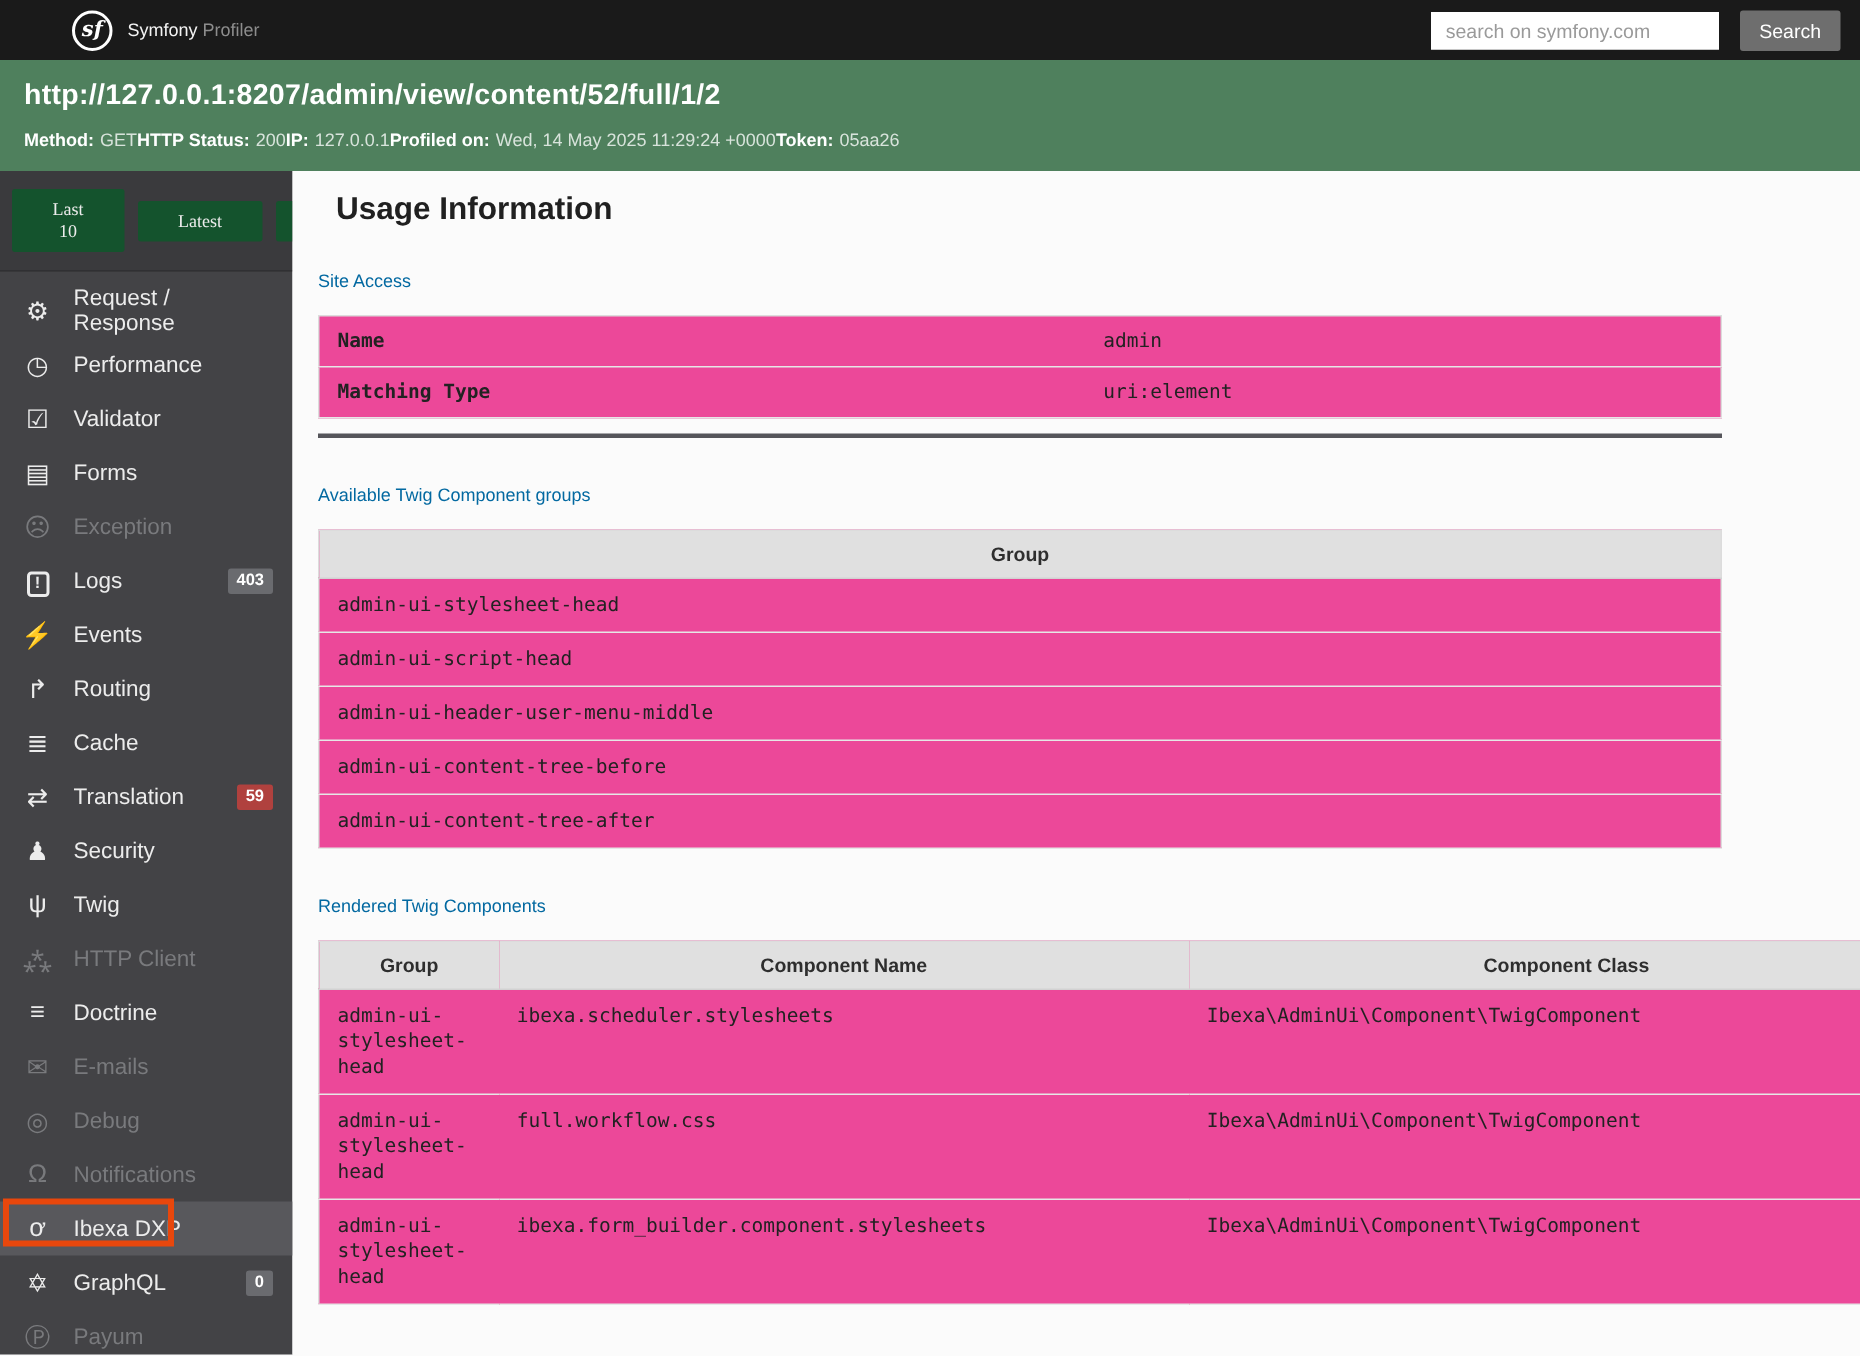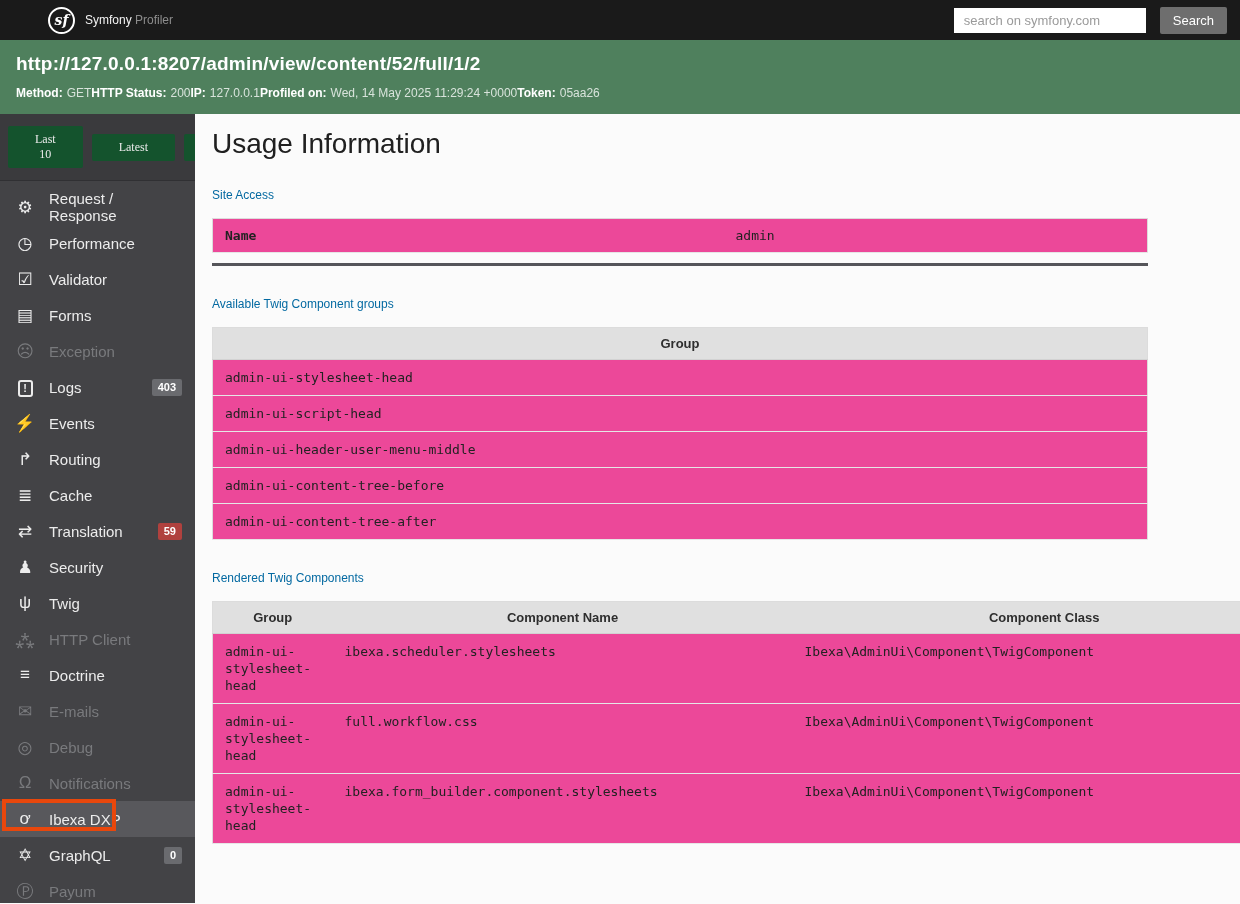--- a/index.html
+++ b/index.html
@@ -86,21 +86,21 @@
   }
   .badge.red { background:#b0413e; }
   .badge:empty { display:none; }
   .annotation-box {
     position:absolute; left:2px; top:-2px; width:114px; height:32px;
     border:4px solid #e8470c; pointer-events:none;
   }
 
   
   .content { flex:1; padding:14px 0 0 17px; overflow:hidden; background:#fbfbfb; }
-  .page-title { font-size:28px; font-weight:400; margin:0 0 28px; color:#202020; }
+  .page-title { font-size:21px; font-weight:700; margin:0 12px 28px; color:#202020; }
   .section-heading { font-size:12px; font-weight:400; margin:0 0 16px; color:#0369a1; }
   .section { margin-bottom:31px; }
 
   table { border-collapse:collapse; background:#ec4899; }
   .kv-table { width:936px; border:1px solid #dcdcdc; }
   .kv-table th, .kv-table td {
     font-family:"DejaVu Sans Mono", monospace; font-size:13px; color:#222;
     text-align:left; padding:9px 12px; border-bottom:1px solid #e6e6e6;
     vertical-align:top;
   }
@@ -282,20 +282,24 @@
     <h1 class="page-title">Usage Information</h1>
 
     <section class="section">
       <h2 class="section-heading">Site Access</h2>
       <table class="kv-table">
         <tbody>
           <tr>
             <th>Name</th>
             <td>admin</td>
           </tr>
+          <tr>
+            <th>Matching Type</th>
+            <td>uri:element</td>
+          </tr>
         </tbody>
       </table>
       <hr class="rule">
     </section>
 
     <section class="section">
       <h2 class="section-heading">Available Twig Component groups</h2>
       <table class="grid-table groups-table">
         <thead>
           <tr>

